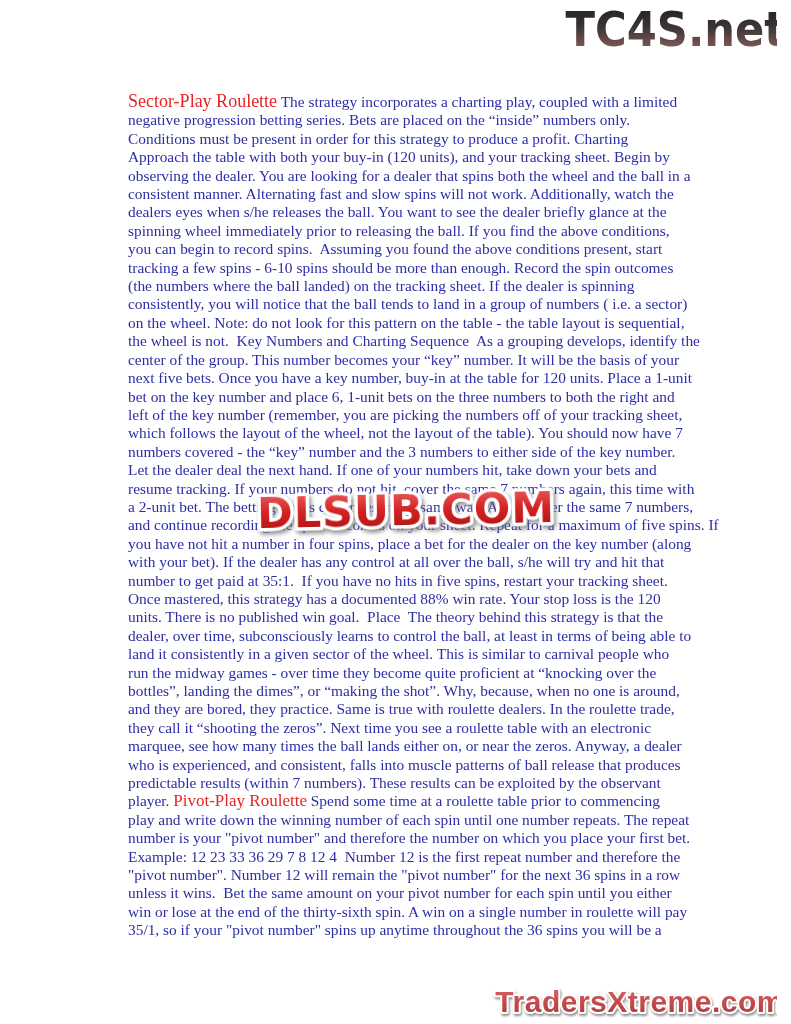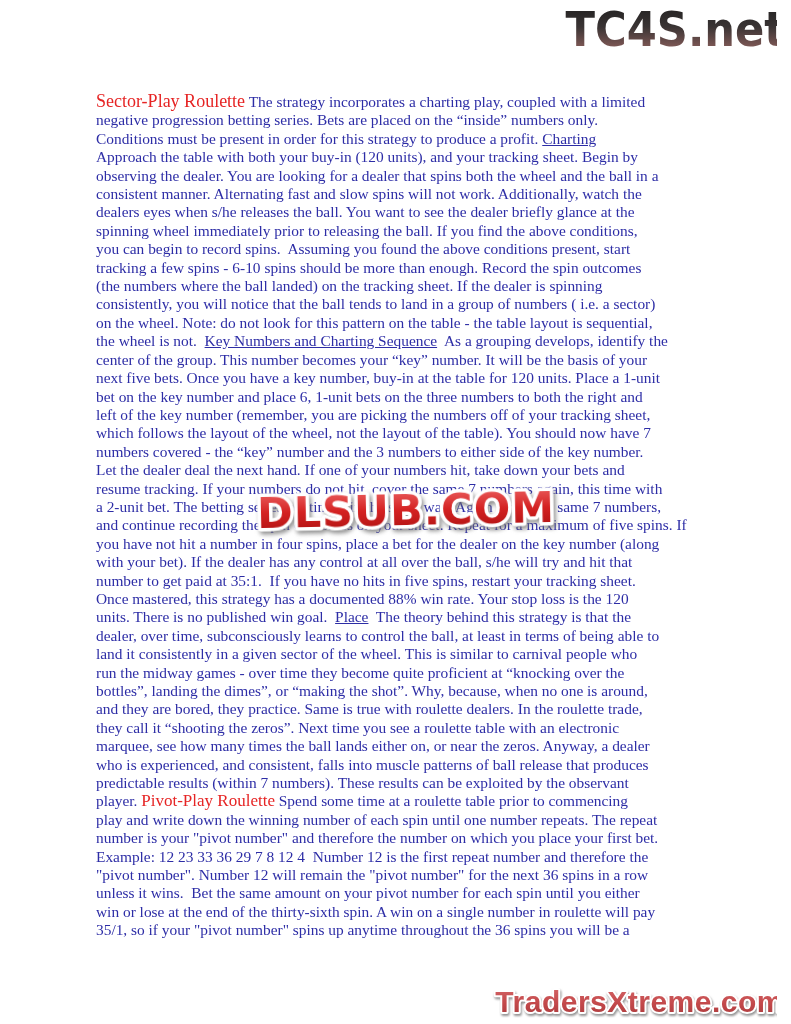--- a/index.html
+++ b/index.html
@@ -19,21 +19,21 @@
   .tc4s-logo {
     position: absolute;
     left: 552px;
     top: 0px;
     width: 238px;
     height: 58px;
   }
   
   .article {
     position: absolute;
-    left: 96px;
+    left: 128px;
     top: 93px;
     width: 604px;
     font-family: "Liberation Serif", serif;
     font-size: 15.4px;
     line-height: 18.4px;
     color: #2d2da6;
     white-space: pre-wrap;
     text-align: left;
   }
   .seg { color: #2d2da6; }
@@ -41,21 +41,20 @@
     color: #e62424;
     font-size: 18px;
     line-height: 1px;
   }
   .seg-heading-large {
     color: #e62424;
     font-size: 17px;
     line-height: 1px;
   }
   .seg-underline {
-    text-decoration: underline;
   }
   
   .dlsub-watermark {
     position: absolute;
     left: 243px;
     top: 478px;
     width: 326px;
     height: 64px;
     transform: rotate(-1.2deg);
     filter: drop-shadow(2px 3px 2px rgba(110,110,110,0.75));

